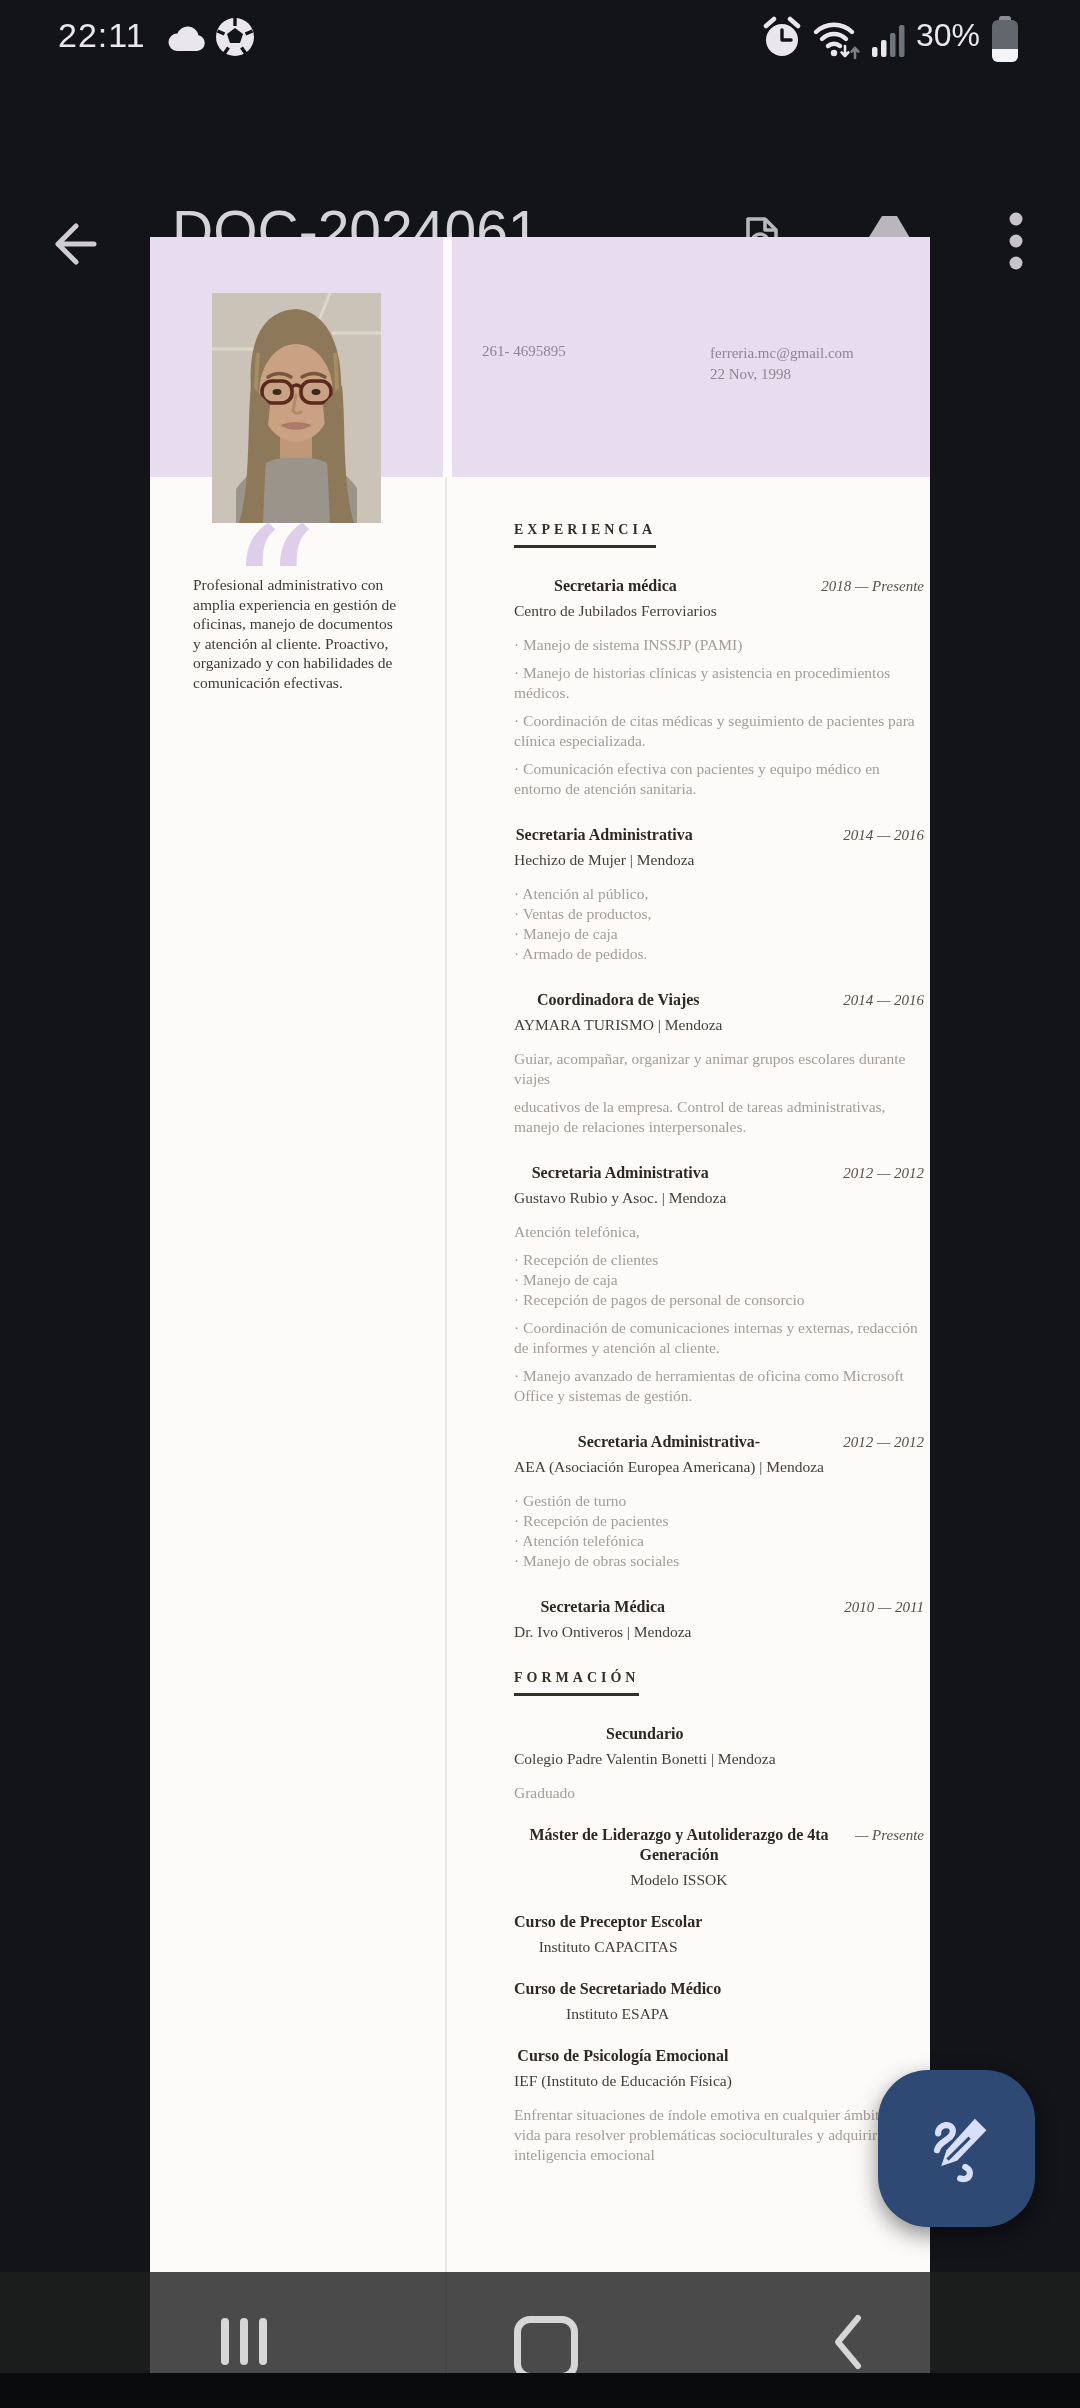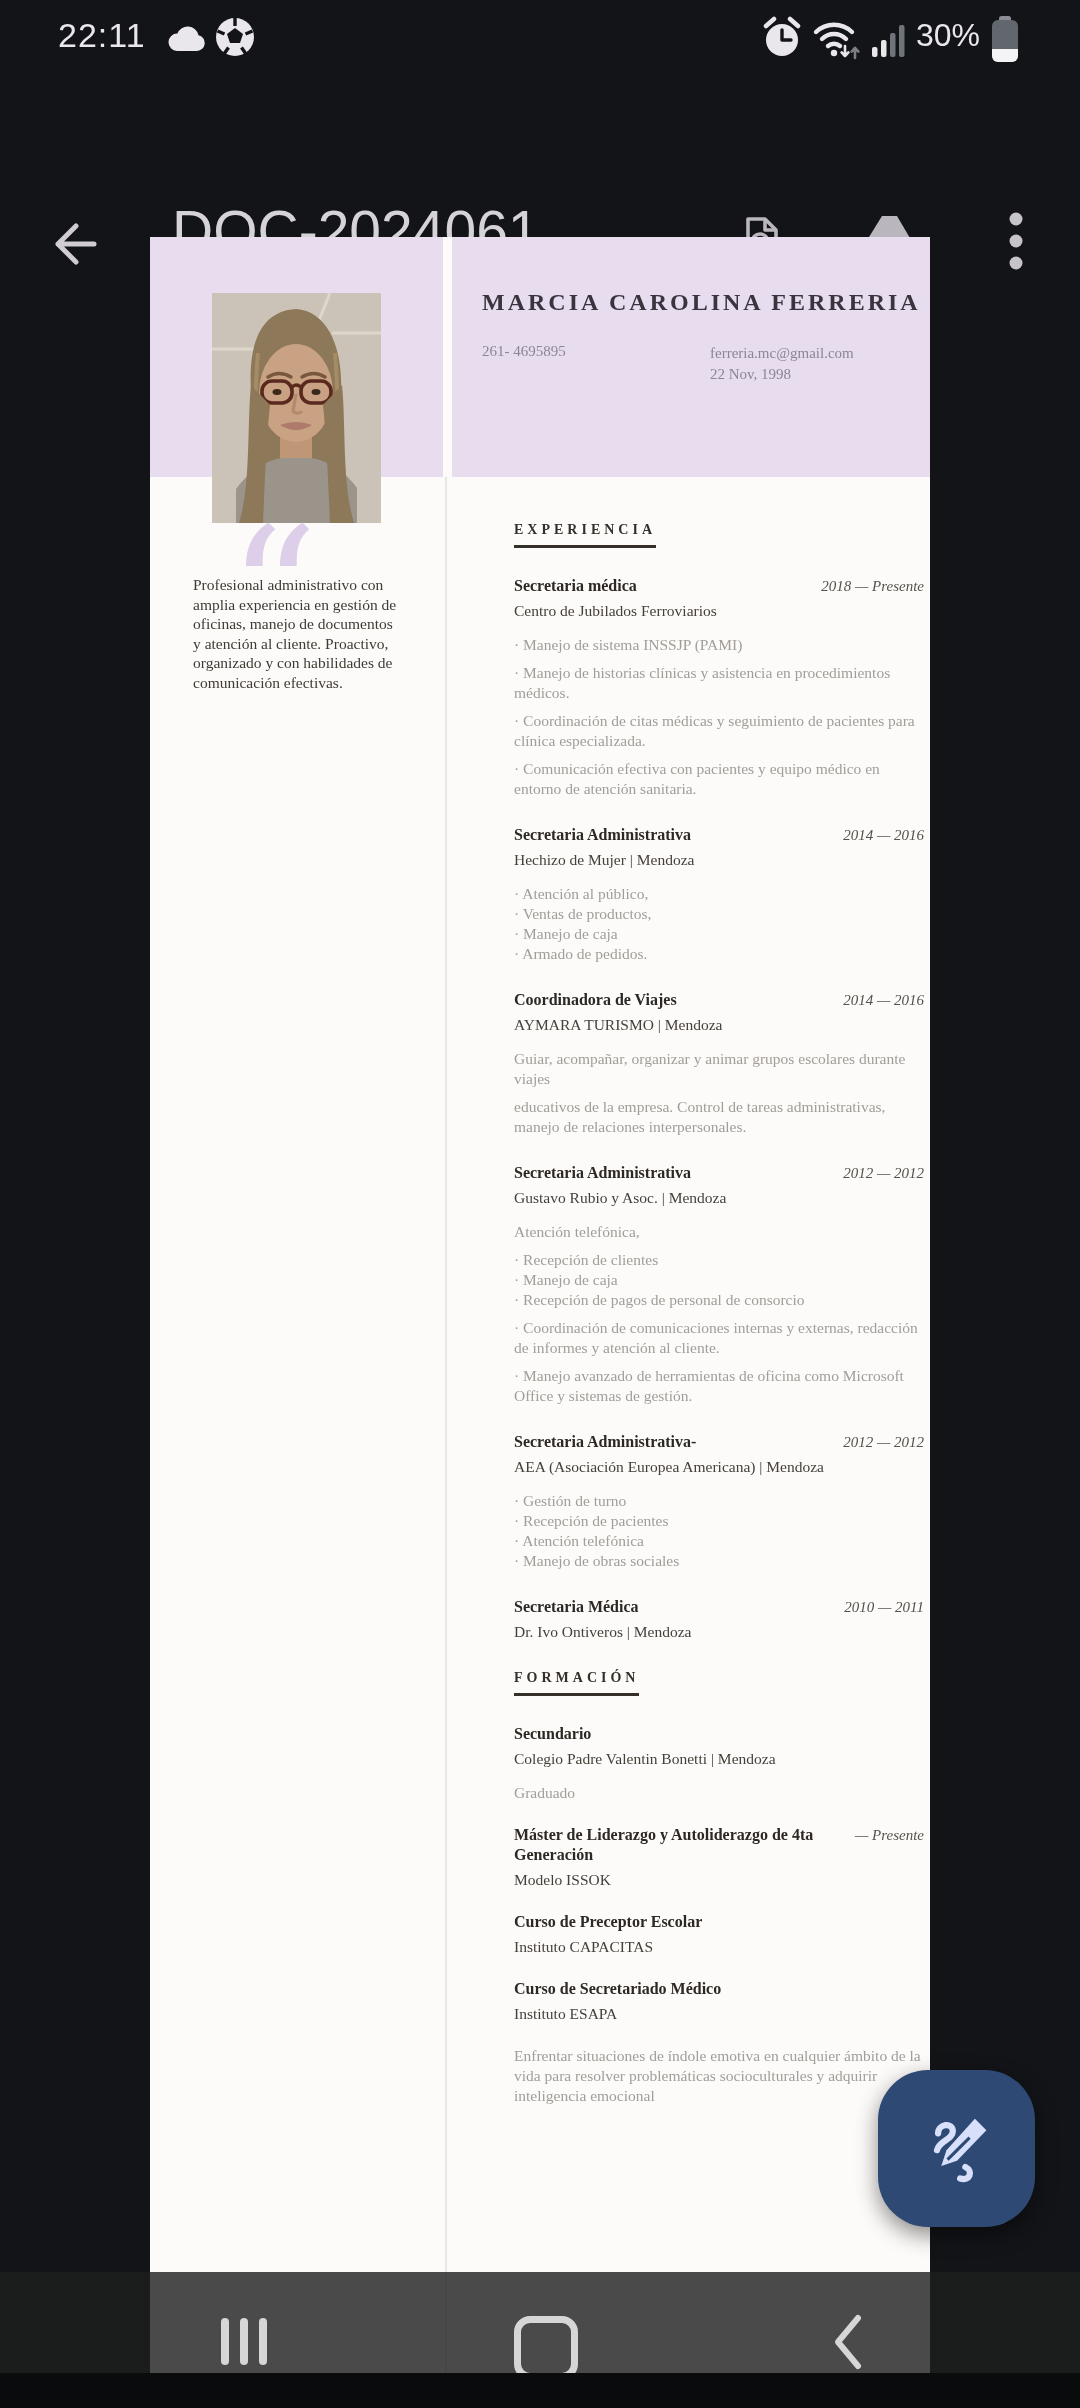--- a/index.html
+++ b/index.html
@@ -54,21 +54,21 @@
 
   .rightcol{position:absolute;left:332px;top:0;width:410px;padding-top:283px;margin-left:32px;}
   .sec-head-wrap{margin:0 0 28px 0;}
   .sec-head{display:inline-block;font-size:14px;font-weight:700;letter-spacing:4px;color:#352f2a;
             border-bottom:3px solid #352f2a;padding-bottom:7px;}
   .sec-head-wrap.second{margin-top:8px;}
 
   .job{margin-bottom:26px;}
   .edu{margin-bottom:22px;}
   .job-head{display:flex;justify-content:space-between;align-items:flex-start;}
-  .titlebox{max-width:330px;}
+  .titlebox{max-width:330px;text-align:center;}
   .jtitle{font-size:16px;font-weight:700;color:#2d2823;line-height:20px;}
   .jcompany{font-size:15.5px;color:#453f39;line-height:20px;margin-top:5px;}
   .jdates{font-size:15px;font-style:italic;color:#56514a;white-space:nowrap;padding-top:2px;}
   .jdesc{margin-top:14px;font-size:15.5px;line-height:20px;color:#a29d98;}
   .jdesc .para{margin-bottom:8px;}
   .jdesc .tight{margin-bottom:8px;}
   .jdesc > :last-child{margin-bottom:0;}
 
   
   .fab{position:absolute;left:878px;top:2070px;width:157px;height:157px;border-radius:50px;
@@ -189,21 +189,20 @@
         <path d="M80 94q4-4 9 0" stroke="#59291d" stroke-width="3.4" fill="none"></path>
         <ellipse cx="65" cy="99" rx="4.5" ry="3" fill="#38291c"></ellipse>
         <ellipse cx="104" cy="99" rx="4.5" ry="3" fill="#38291c"></ellipse>
         <path d="M84 102l-3 16q3 4 8 1" stroke="#b08a6b" stroke-width="3" fill="none" stroke-linecap="round"></path>
         <path d="M68 132q16-6 32 0q-16 10-32 0Z" fill="#ad7a6b"></path>
         <path d="M39 92c-4 40 0 100-12 138h24c2-50 4-90 7-118Z" fill="#8d7859"></path>
         <path d="M130 92c4 40 0 100 12 138h-24c-2-50-4-90-7-118Z" fill="#8d7859"></path>
       </svg>
     </div>
 
-    <div class="doc-name">MARCIA CAROLINA FERRERIA</div>
     <div class="doc-phone">261- 4695895</div>
     <div class="doc-right-contact">
       <div>ferreria.mc@gmail.com</div>
       <div>22 Nov, 1998</div>
     </div>
 
     <div class="quote-deco">“</div>
 
     <div class="profile">
       <p>Profesional administrativo con amplia experiencia en gestión de oficinas, manejo de documentos y atención al cliente. Proactivo, organizado y con habilidades de comunicación efectivas.</p>
@@ -346,20 +345,26 @@
       <section class="edu">
         <div class="job-head">
           <div class="titlebox">
             <div class="jtitle">Curso de Secretariado Médico</div>
             <div class="jcompany">Instituto ESAPA</div>
           </div>
         </div>
       </section>
 
       <section class="edu">
+        <div class="job-head">
+          <div class="titlebox">
+            <div class="jtitle">Curso de Psicología Emocional</div>
+            <div class="jcompany">IEF (Instituto de Educación Física)</div>
+          </div>
+        </div>
         <div class="jdesc">
           <div class="para">Enfrentar situaciones de índole emotiva en cualquier ámbito de la vida para resolver problemáticas socioculturales y adquirir inteligencia emocional</div>
         </div>
       </section>
 
 
     </div>
   </div>
 
   <div class="fab">

